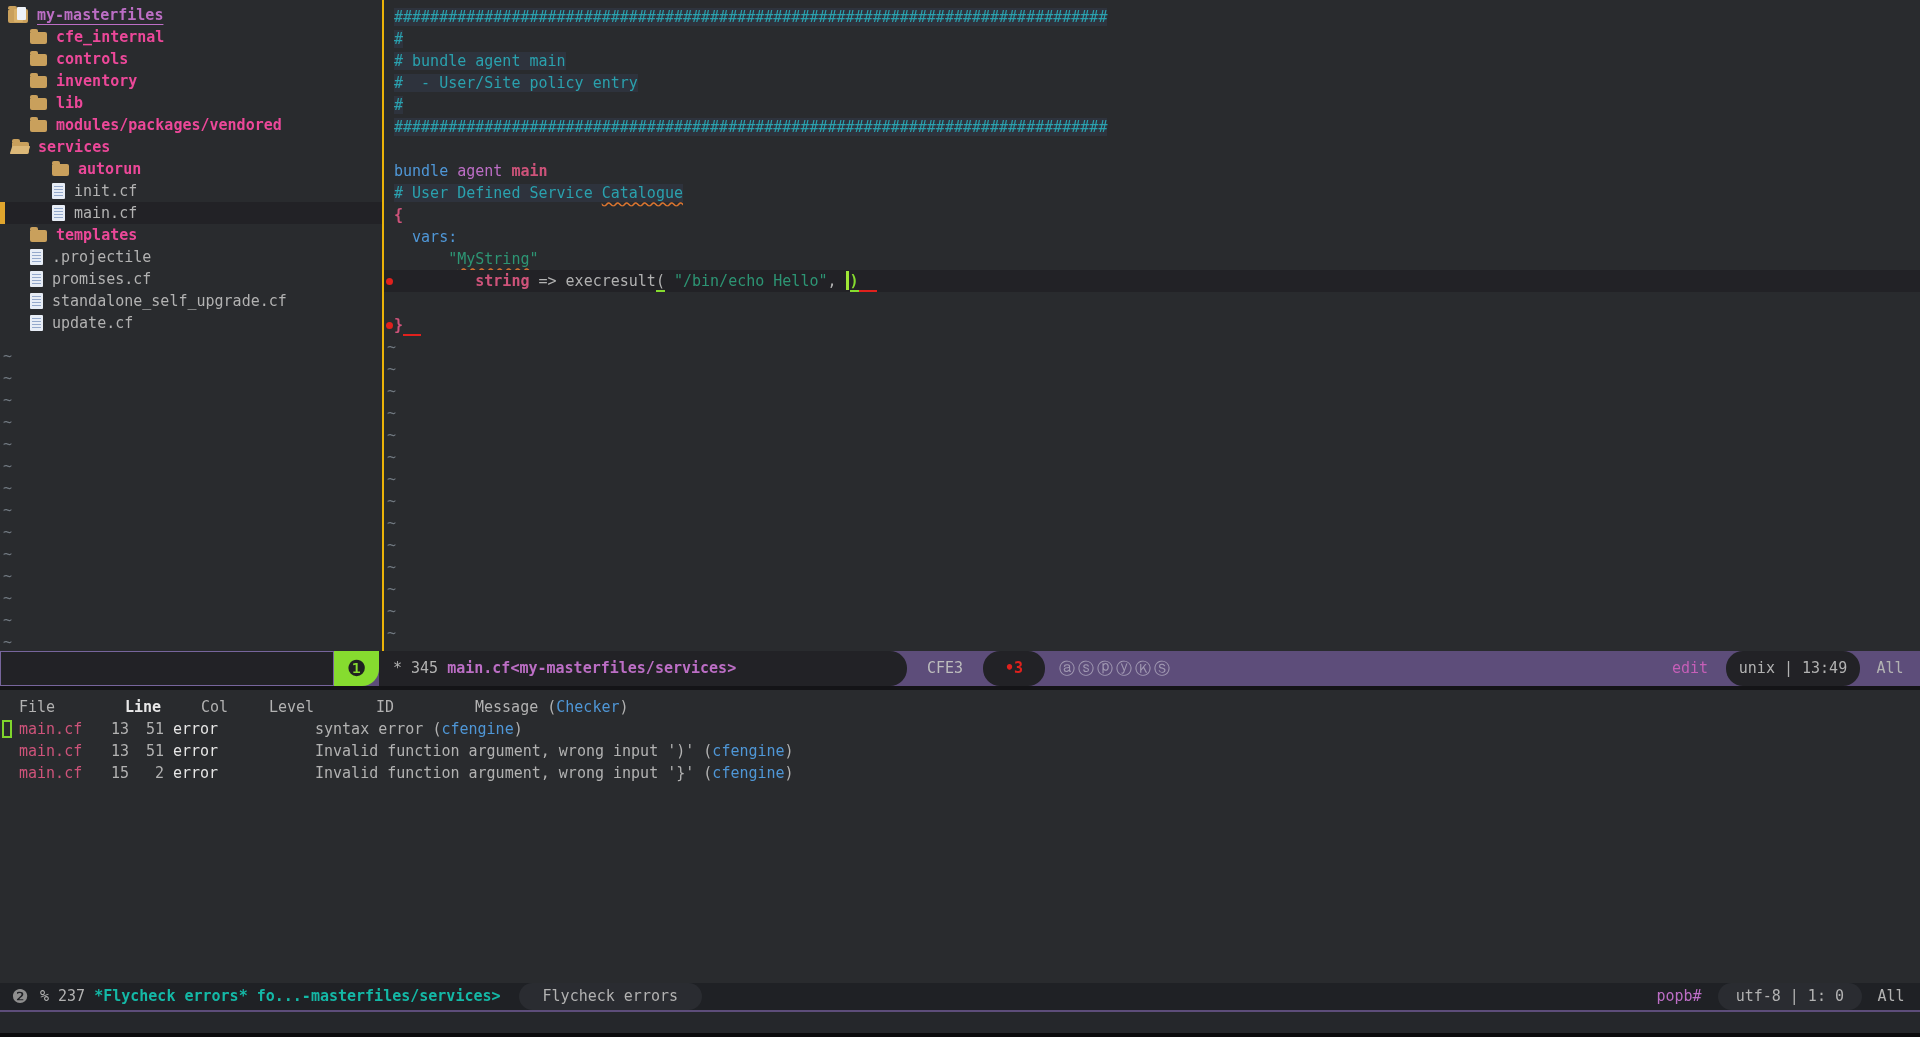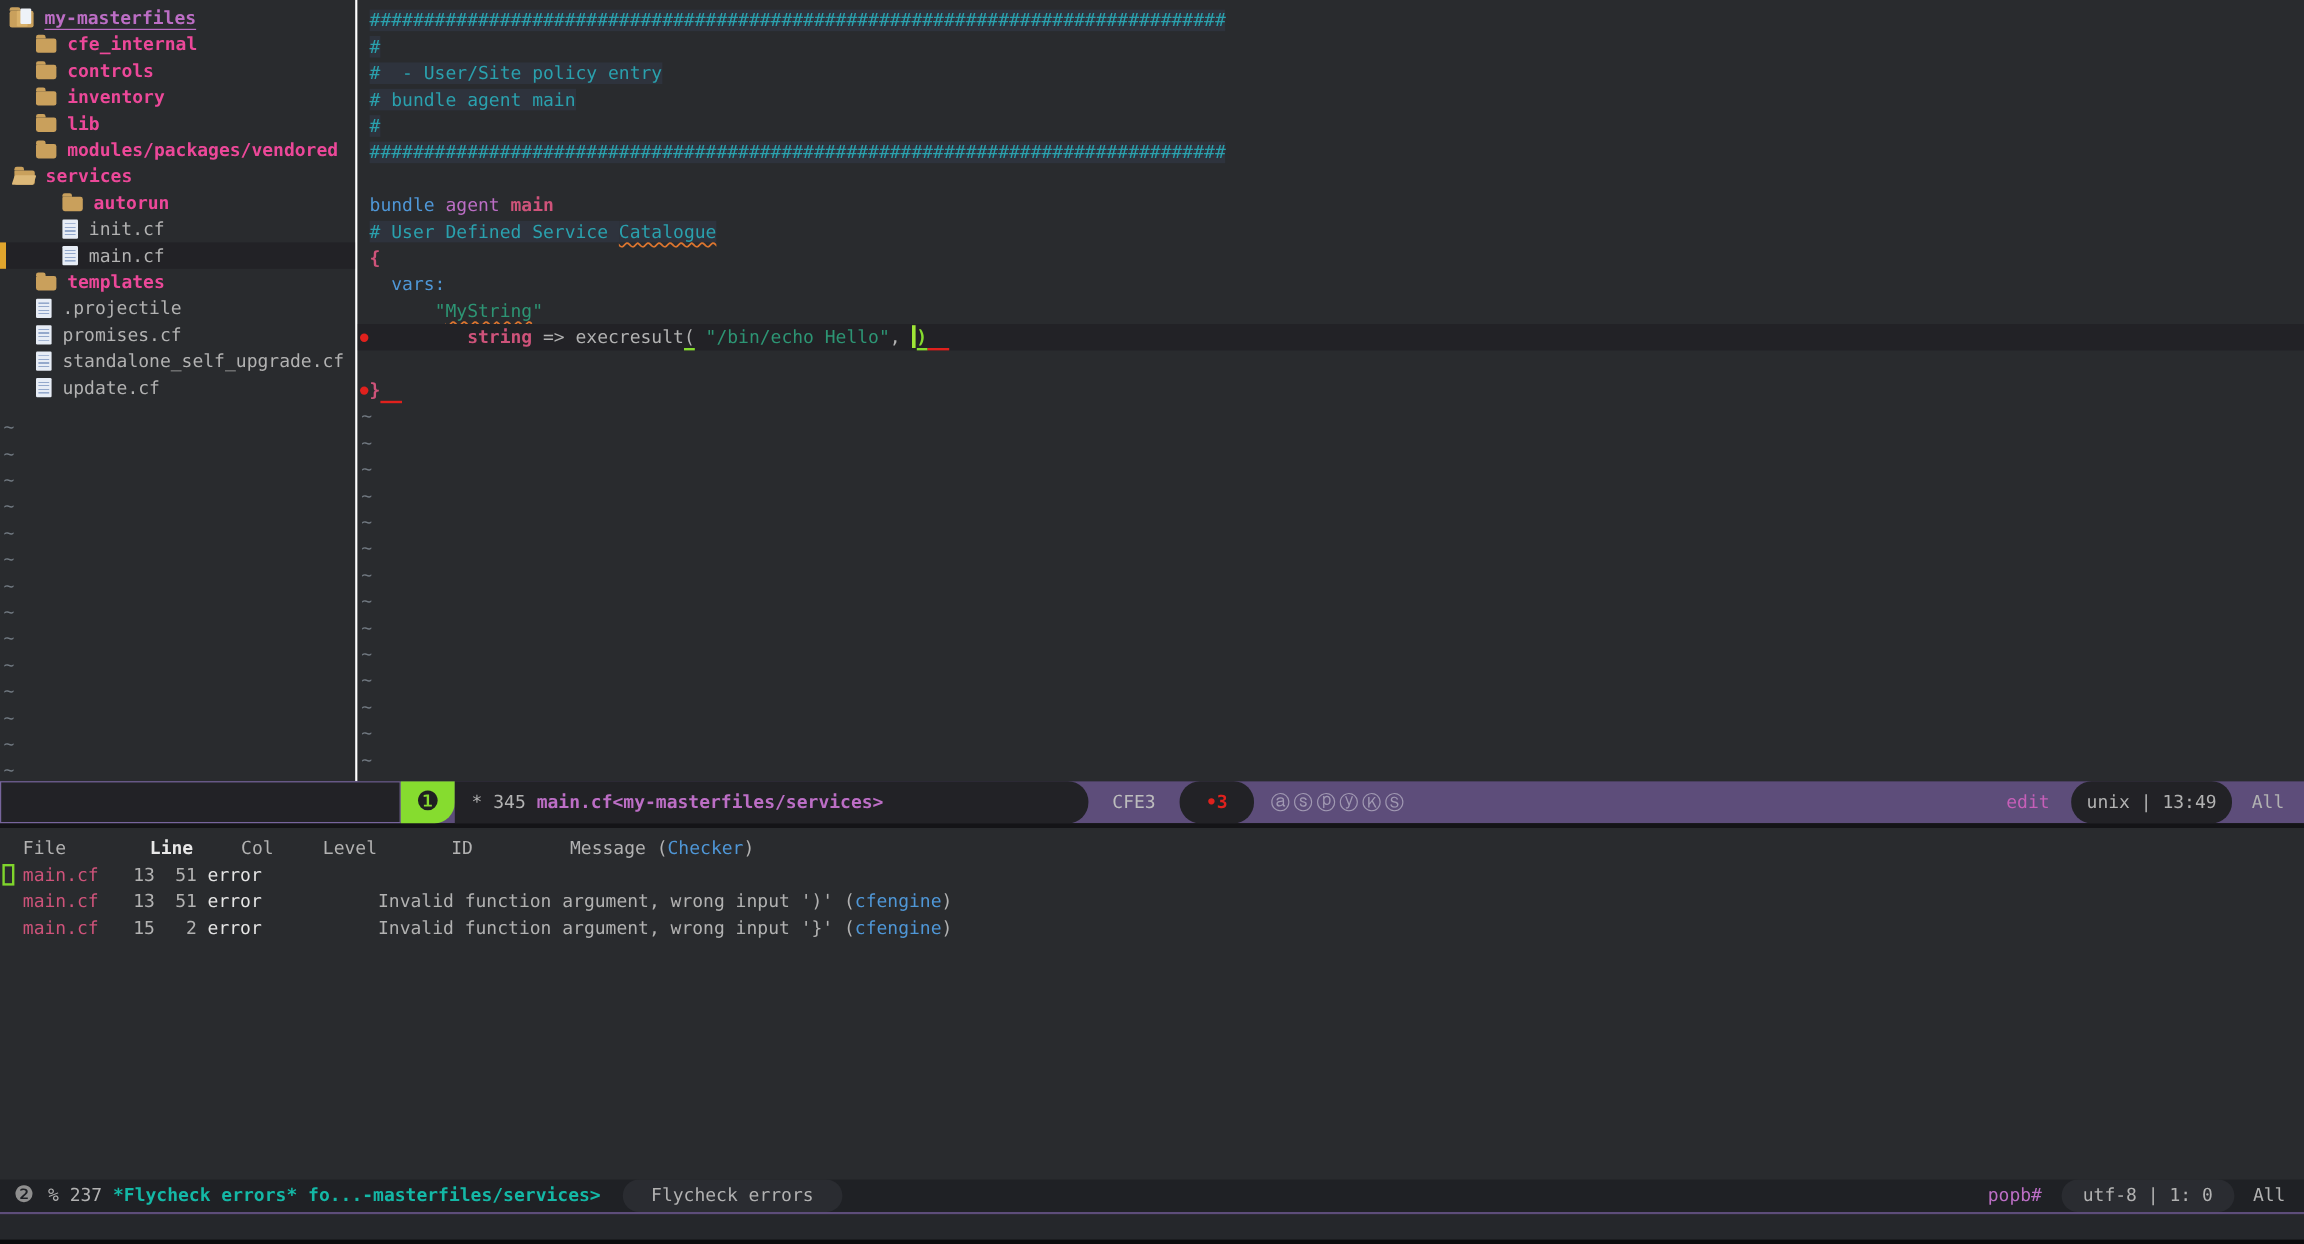--- a/index.html
+++ b/index.html
@@ -2,21 +2,21 @@
 <html><head>
 <meta charset="utf-8">
 <style>
   * { margin:0; padding:0; box-sizing:border-box; }
   html,body { width:1920px; height:1037px; overflow:hidden; background:#0b0b0d; }
   .app { width:1920px; height:1037px; background:#292b2e; position:relative;
          font-family:"DejaVu Sans Mono", monospace; font-size:15px; color:#b2b2b2; }
 
   
   .main { display:flex; height:651px; }
-  .treemacs { width:298px; flex:none; border-right:2px solid #ffffff; background:#292b2e;
+  .treemacs { width:384px; flex:none; border-right:2px solid #eab308; background:#292b2e;
               padding-top:4px; overflow:hidden; }
   .tree-row { height:22px; display:flex; align-items:center; position:relative; white-space:nowrap; }
   .tree-row.sel { background:#222226; }
   .sel-bar { position:absolute; left:0; top:0; width:5px; height:22px; background:#e0a52d; }
   .ic { display:inline-block; position:relative; flex:none; margin-right:9px; }
   .ic-dir { width:17px; height:12px; background:#c9a05c; border-radius:1px 2px 2px 2px; top:1px; }
   .ic-dir::before { content:""; position:absolute; top:-3px; left:0; width:8px; height:3px;
                     background:#c9a05c; border-radius:2px 2px 0 0; }
   .ic-open::after { content:""; position:absolute; left:-1px; bottom:0; width:18px; height:8px;
                     background:#dcb878; transform:skewX(-18deg); border-radius:1px; }
@@ -190,22 +190,22 @@
           <div class="tilde">~</div>
           <div class="tilde">~</div>
           <div class="tilde">~</div>
           <div class="tilde">~</div>
         </div>
     </div>
     <div class="code">
       <div id="code-lines">
           <div class="code-line"><span class="cm cbg">###############################################################################</span></div>
           <div class="code-line"><span class="cm cbg">#</span></div>
+          <div class="code-line"><span class="cm cbg"># bundle agent main</span></div>
           <div class="code-line"><span class="cm cbg">#  - User/Site policy entry</span></div>
-          <div class="code-line"><span class="cm cbg"># bundle agent main</span></div>
           <div class="code-line"><span class="cm cbg">#</span></div>
           <div class="code-line"><span class="cm cbg">###############################################################################</span></div>
           <div class="code-line"></div>
           <div class="code-line"><span class="kw">bundle</span><span class="fg"> </span><span class="vi">agent</span><span class="fg"> </span><span class="ty">main</span></div>
           <div class="code-line"><span class="cm cbg"># User Defined Service </span><span class="cm cbg sp">Catalogue</span></div>
           <div class="code-line"><span class="br">{</span></div>
           <div class="code-line"><span class="fg">  </span><span class="kw">vars:</span></div>
           <div class="code-line"><span class="fg">      </span><span class="str">"</span><span class="str sp">MyString</span><span class="str">"</span></div>
           <div class="code-line hl"><span class="fringe-dot"></span><span class="fg">         </span><span class="ty">string</span><span class="fg"> =&gt; </span><span class="fg">execresult</span><span class="fg pm">(</span><span class="fg"> </span><span class="str">"/bin/echo Hello"</span><span class="fg">, </span><span class="cursor"></span><span class="pg pm">)</span><span class="erru">  </span></div>
           <div class="code-line"></div>
@@ -250,21 +250,21 @@
   <div class="fly">
     <div class="fly-grid fly-head">
       <span>File</span>
       <span class="cell-r h-line">Line</span>
       <span class="cell-r">Col</span>
       <span class="cell-level">Level</span>
       <span>ID</span>
       <span class="cell-msg"><span>Message (</span><span class="chk">Checker</span><span>)</span></span>
     </div>
     <div id="fly-rows">
-        <div class="fly-grid"><span class="evil-cursor"></span><span class="f-file">main.cf</span><span class="cell-r">13</span><span class="cell-r">51</span><span class="cell-level f-level">error</span><span></span></div>
+        <div class="fly-grid"><span class="evil-cursor"></span><span class="f-file">main.cf</span><span class="cell-r">13</span><span class="cell-r">51</span><span class="cell-level f-level">error</span><span></span><span class="cell-msg"><span>syntax error (</span><span class="chk">cfengine</span><span>)</span></span></div>
         <div class="fly-grid"><span class="f-file">main.cf</span><span class="cell-r">13</span><span class="cell-r">51</span><span class="cell-level f-level">error</span><span></span><span class="cell-msg"><span>Invalid function argument, wrong input ')' (</span><span class="chk">cfengine</span><span>)</span></span></div>
         <div class="fly-grid"><span class="f-file">main.cf</span><span class="cell-r">15</span><span class="cell-r">2</span><span class="cell-level f-level">error</span><span></span><span class="cell-msg"><span>Invalid function argument, wrong input '}' (</span><span class="chk">cfengine</span><span>)</span></span></div>
       </div>
   </div>
 
   <div class="bml">
     <div class="bml-badge">❷</div>
     <span class="bml-pos">% 237</span>
     <span class="bml-name">*Flycheck errors* fo...-masterfiles/services&gt;</span>
     <span class="bml-mode">Flycheck errors</span>

